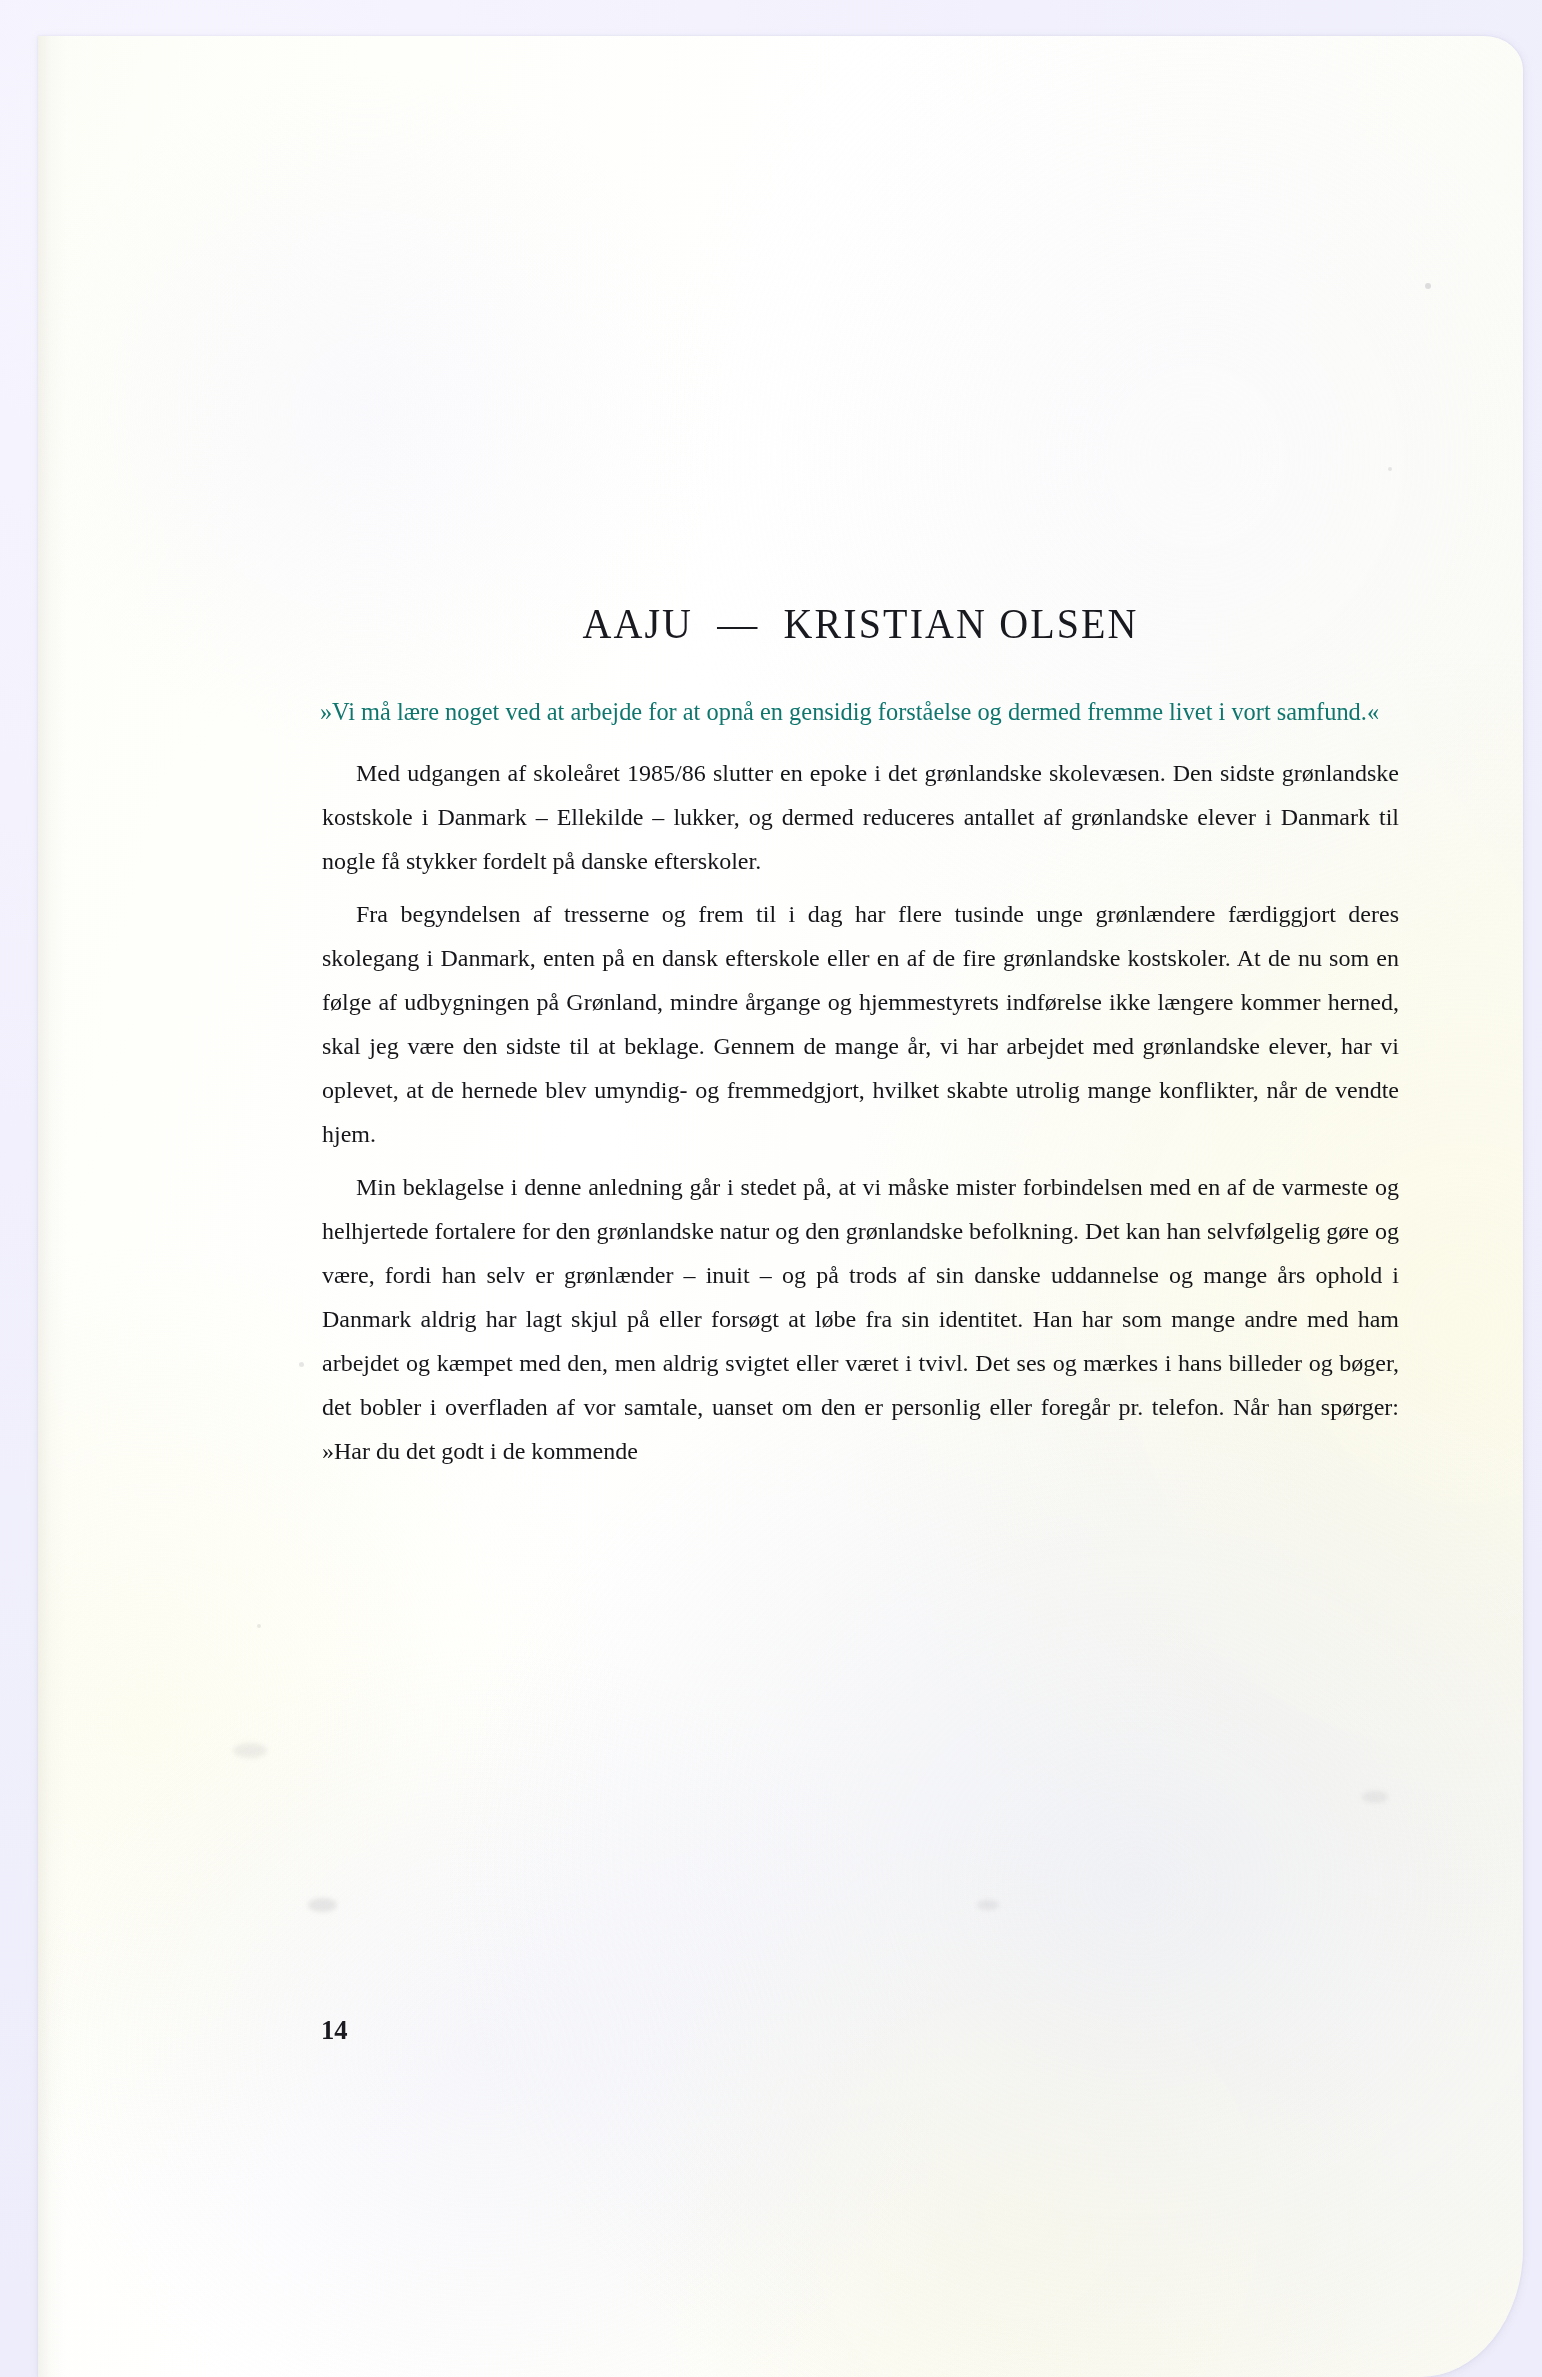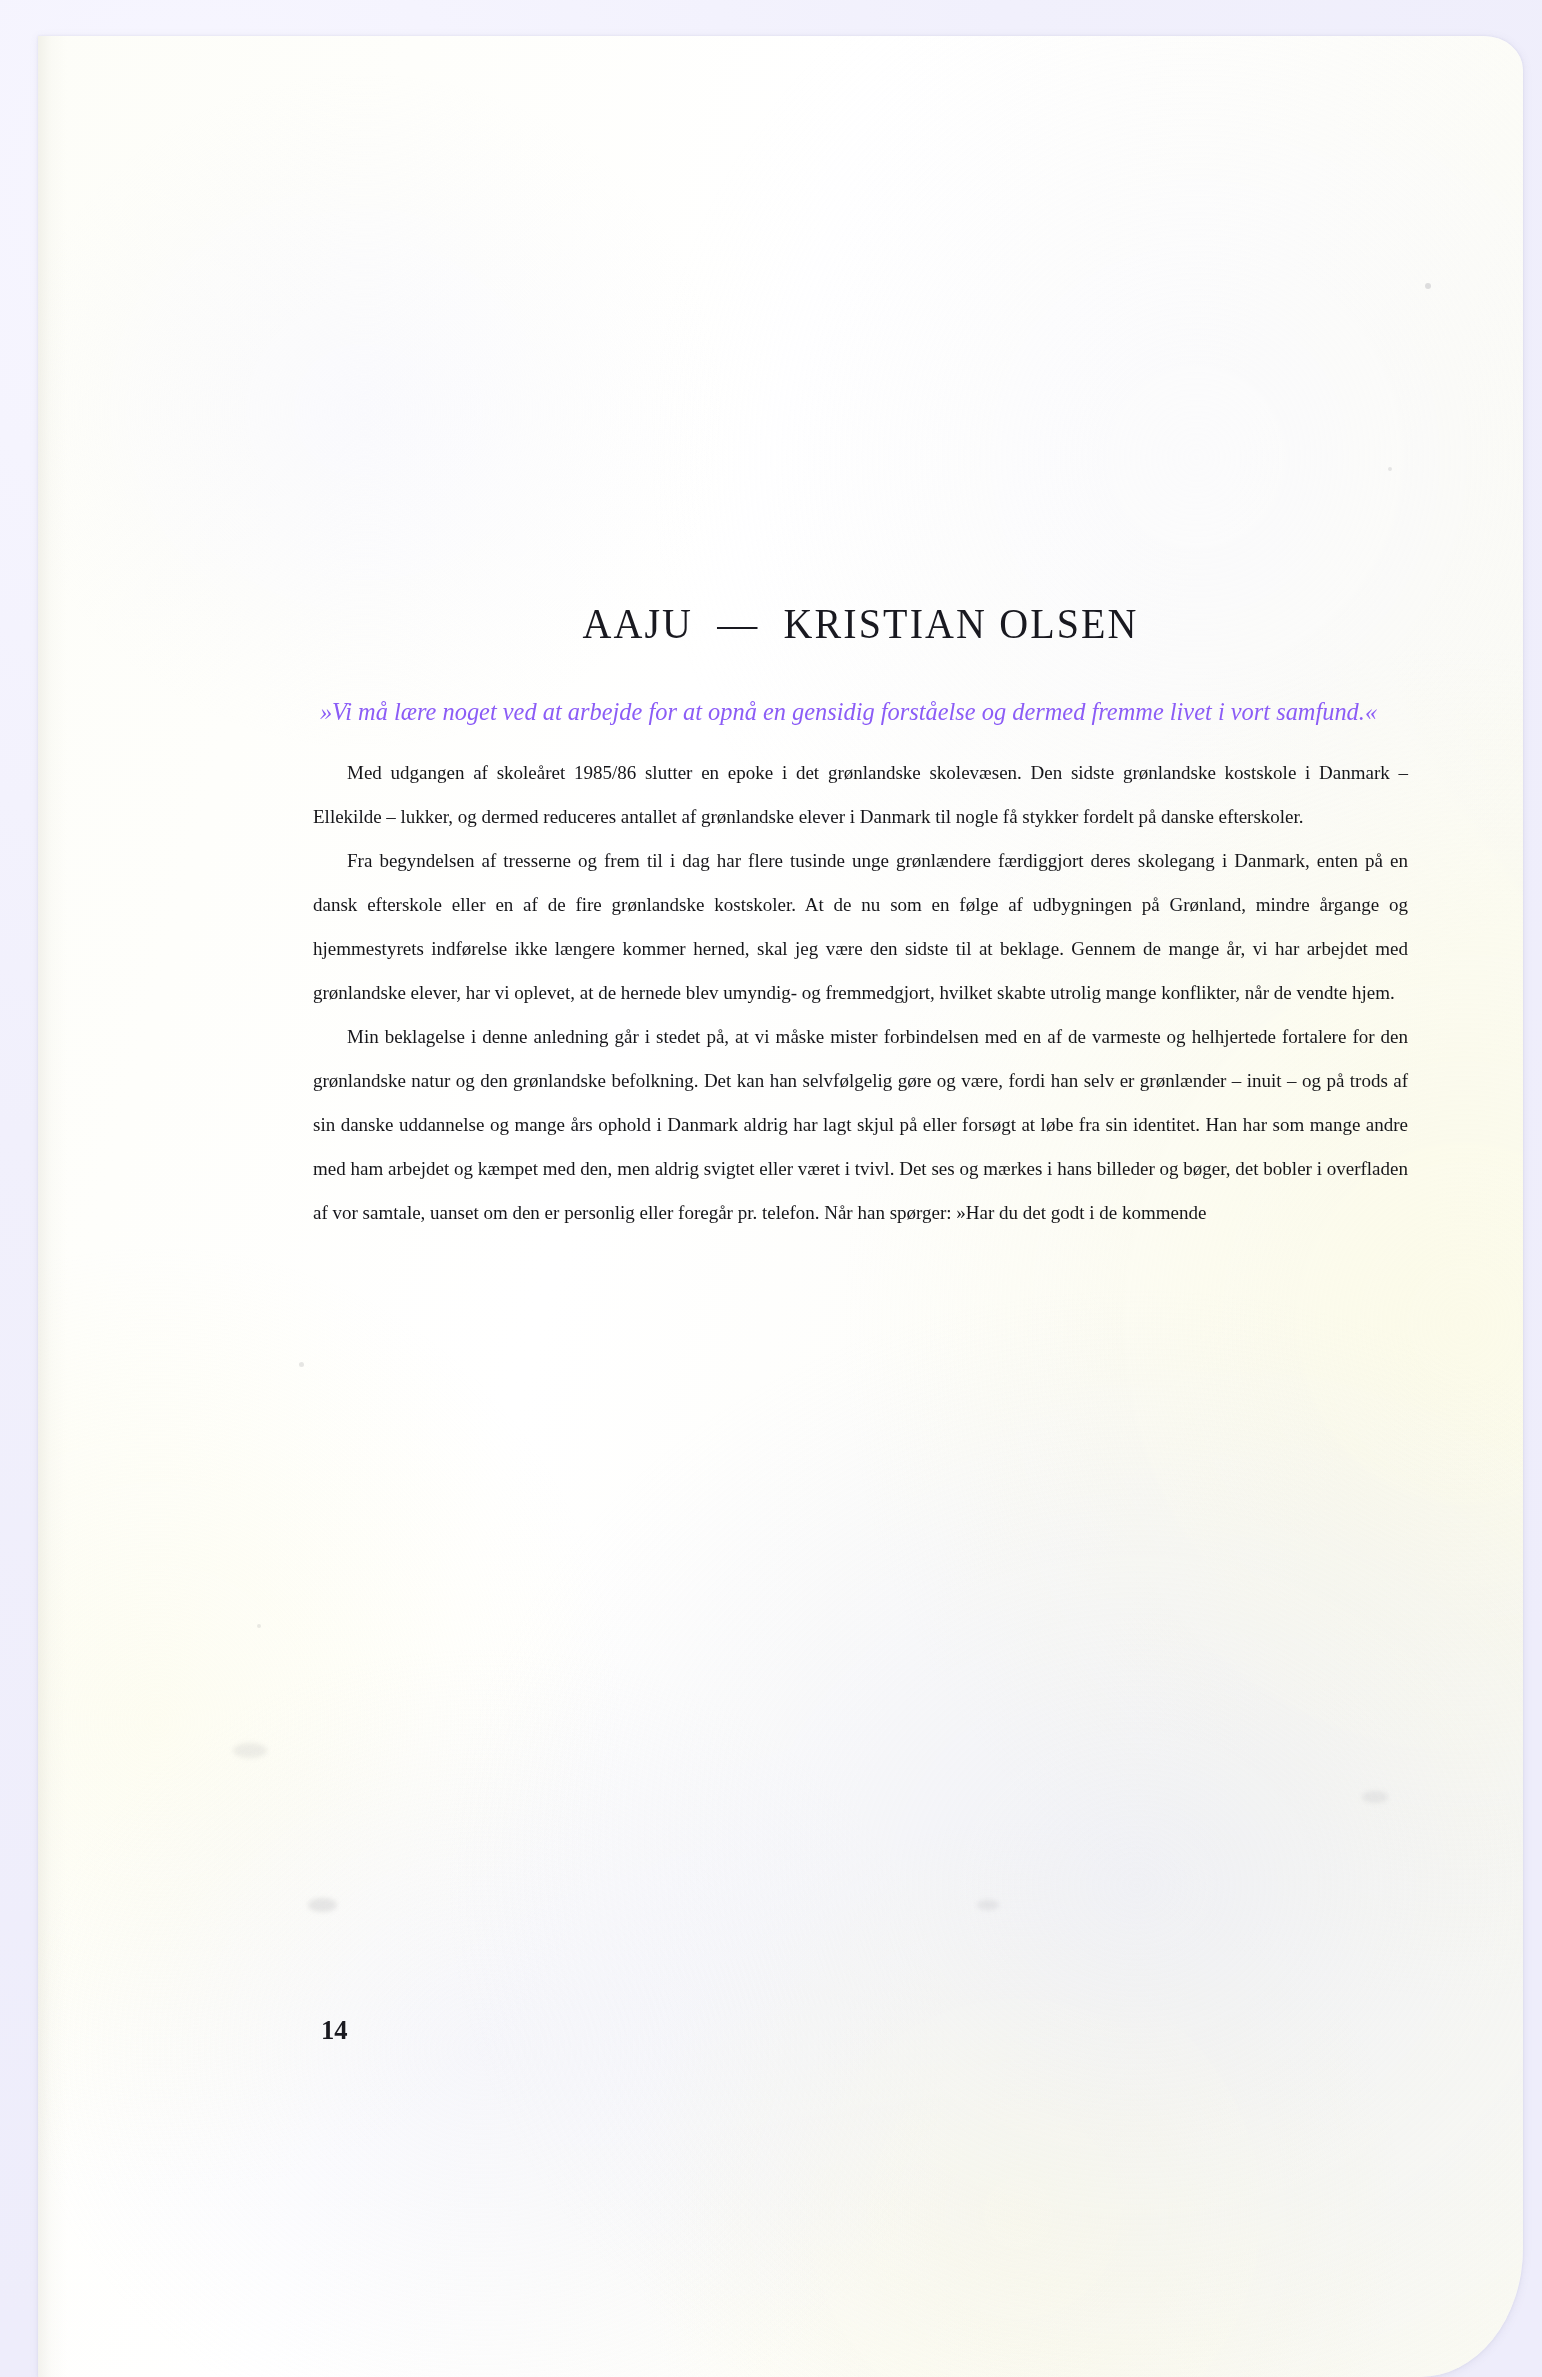--- a/index.html
+++ b/index.html
@@ -107,37 +107,36 @@
     letter-spacing: 2.1px;
     text-align: center;
     font-weight: 400;
     margin: 0 0 48px 0;
     white-space: pre;
     color: #191920;
     transform: scaleY(1.04);
   }
 
   .epigraph {
-    font-style: italic;
     font-size: 24.4px;
     line-height: 34px;
     text-align: justify;
     text-justify: inter-word;
     margin: 0 0 22px 0;
     padding: 0 19px 0 6.9px;
-    color: #8b5cf6;
+    color: #0f766e;
   }
 
   .body-par {
-    font-size: 19px;
+    font-size: 24px;
     line-height: 44px;
     text-align: justify;
     text-justify: inter-word;
     text-indent: 34px;
-    margin: 0;
+    margin: 9px;
     color: #16161a;
     hyphens: none;
   }
 
   .body-par + .body-par { margin-top: 0; }
 
   .page-number {
     position: absolute;
     left: 321px;
     top: 2015px;

